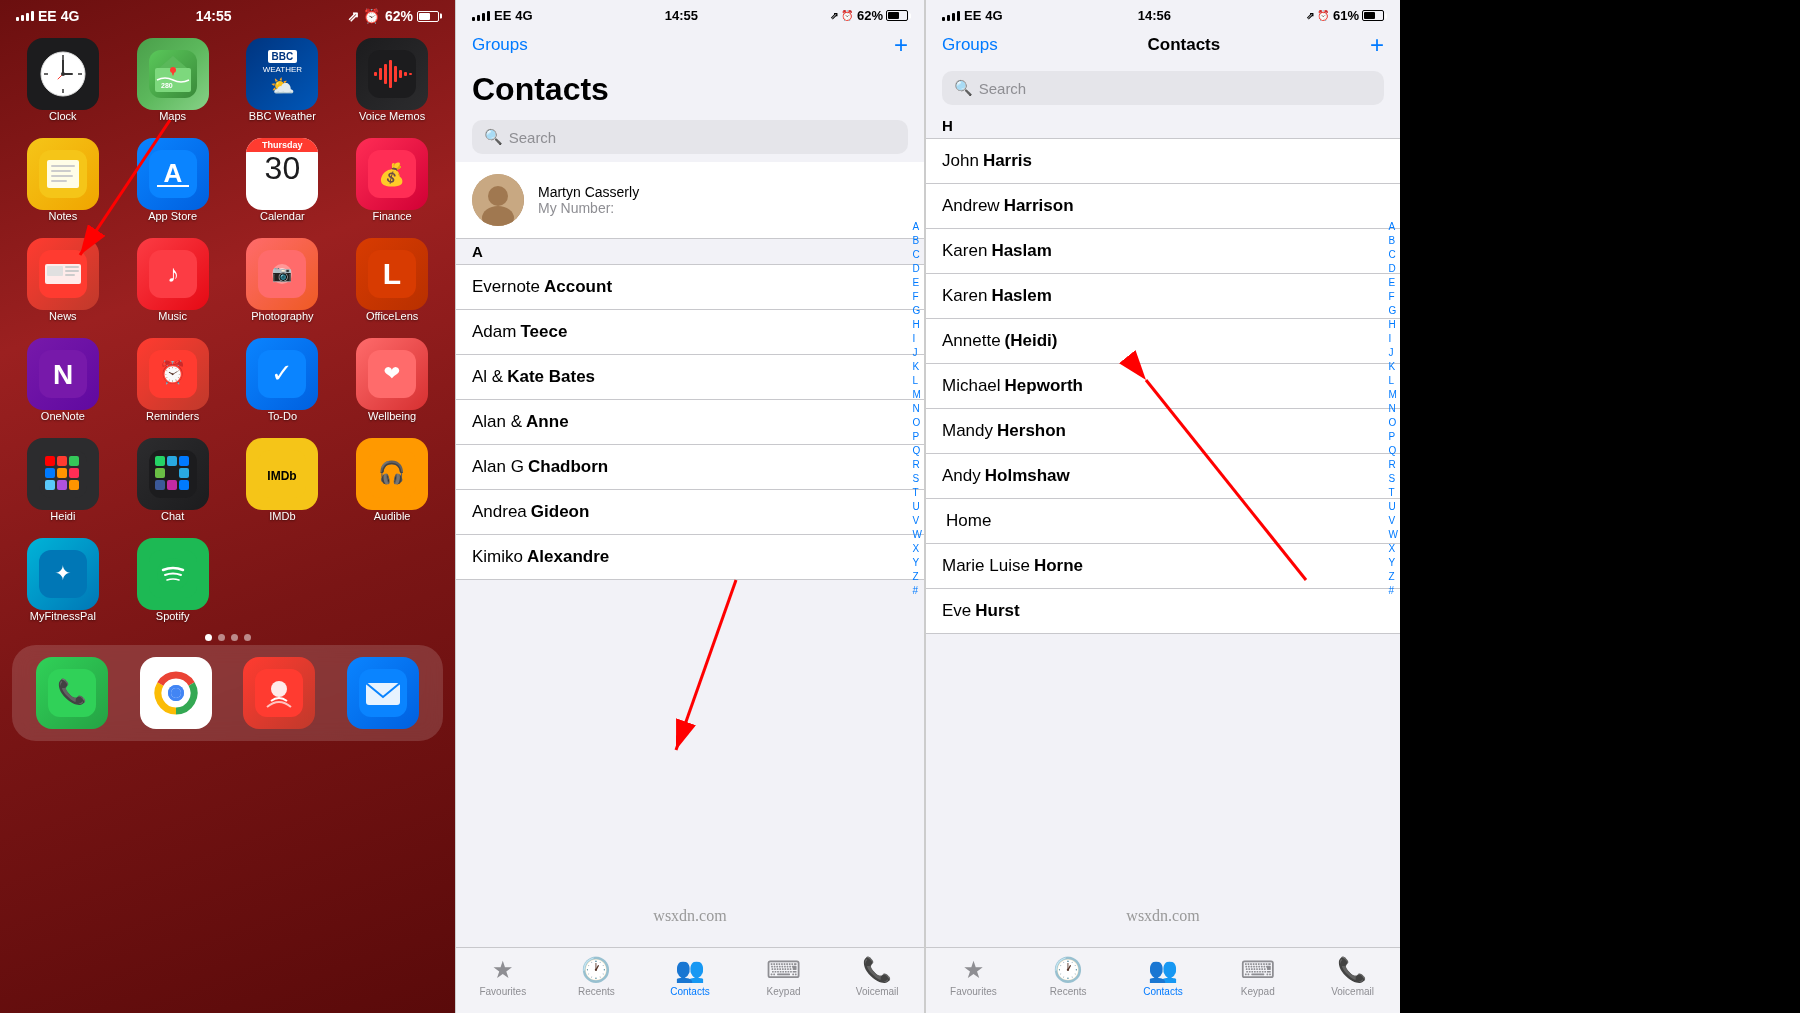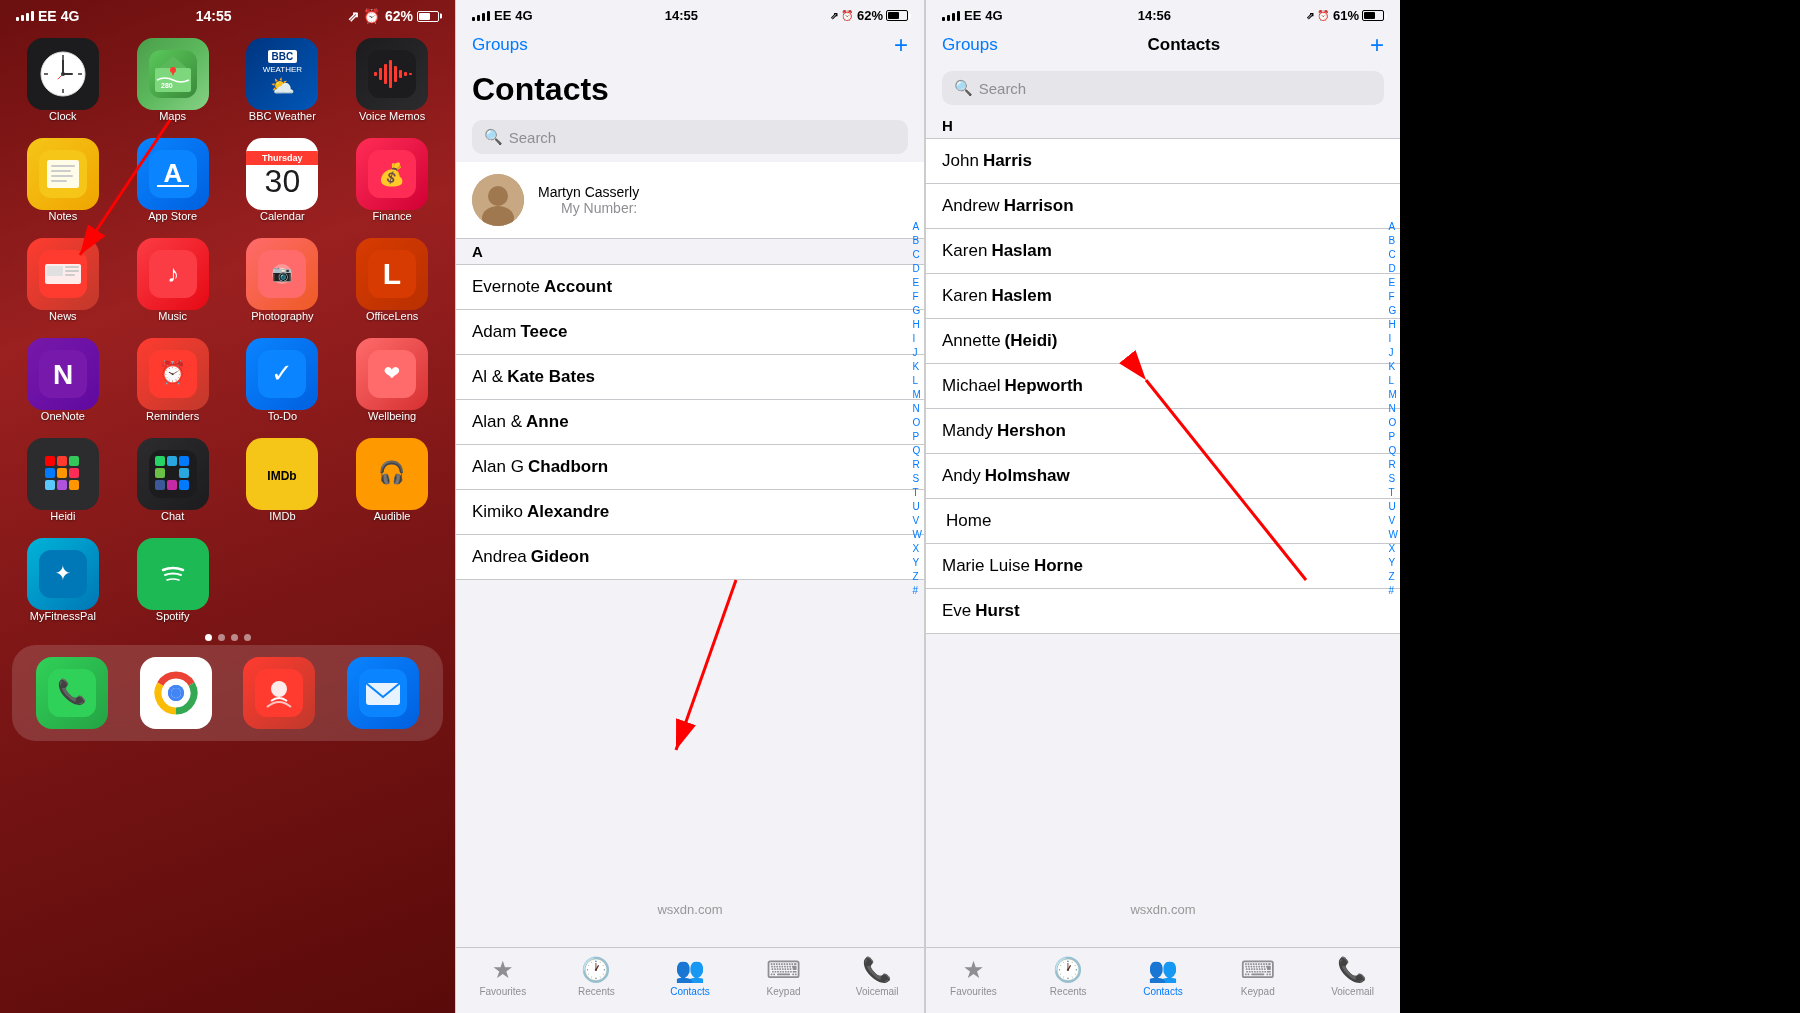--- a/index.html
+++ b/index.html
@@ -277,34 +277,35 @@
 
     
     .red-arrow-svg {
       position: absolute;
       pointer-events: none;
       z-index: 30;
     }
 
     .watermark {
       position: absolute;
-      bottom: 96px;
+      bottom: 88px;
       left: 50%;
       transform: translateX(-50%);
       color: #999;
-      font-size: 13px;
+      font-size: 16px;
       white-space: nowrap;
       z-index: 5;
+      font-family: Liberation Serif, serif;
     }
 
     .calendar-icon {
       background: #fff;
       border-radius: 16px;
       width: 72px; height: 72px;
-      display: flex; flex-direction: column; align-items: center; justify-content: center;
+      display: flex; flex-direction: column; align-items: center; 
       overflow: hidden;
     }
     .cal-header { background: #ff3b30; color: #fff; font-size: 9px; width: 100%; text-align: center; padding: 2px 0; font-weight: 600; }
     .cal-date { font-size: 32px; font-weight: 300; color: #1c1c1e; line-height: 1; }
 
     .page-count-dots {
       position: relative;
       z-index: 10;
       display: flex;
       justify-content: center;
@@ -730,21 +731,21 @@
   <div class="my-contact">
     <div class="my-avatar">
       <svg width="52" height="52" viewBox="0 0 52 52">
         <circle cx="26" cy="26" r="26" fill="#c8a882"></circle>
         <circle cx="26" cy="22" r="10" fill="#a07850"></circle>
         <ellipse cx="26" cy="44" rx="16" ry="12" fill="#a07850"></ellipse>
       </svg>
     </div>
     <div>
       <div style="font-size:14px;font-weight:400;">Martyn Casserly</div>
-      <div style="font-size:14px;color:#8e8e93;margin-left:23px;">My Number:</div>
+      <div style="font-size:14px;color:#8e8e93;">My Number:</div>
     </div>
   </div>
 
   <div class="section-header">A</div>
 
   <div class="contact-row">
     <span class="first">Evernote </span>
     <span class="last">Account</span>
   </div>
   <div class="contact-row">
@@ -757,26 +758,26 @@
   </div>
   <div class="contact-row">
     <span class="first">Alan &amp; </span>
     <span class="last">Anne</span>
   </div>
   <div class="contact-row">
     <span class="first">Alan G </span>
     <span class="last">Chadborn</span>
   </div>
   <div class="contact-row">
+    <span class="first">Andrea </span>
+    <span class="last">Gideon</span>
+  </div>
+  <div class="contact-row">
     <span class="first">Kimiko </span>
     <span class="last">Alexandre</span>
-  </div>
-  <div class="contact-row">
-    <span class="first">Andrea </span>
-    <span class="last">Gideon</span>
   </div>
 
   <div class="alphabet-index">
     <span>A</span>
     <span>B</span>
     <span>C</span>
     <span>D</span>
     <span>E</span>
     <span>F</span>
     <span>G</span>

